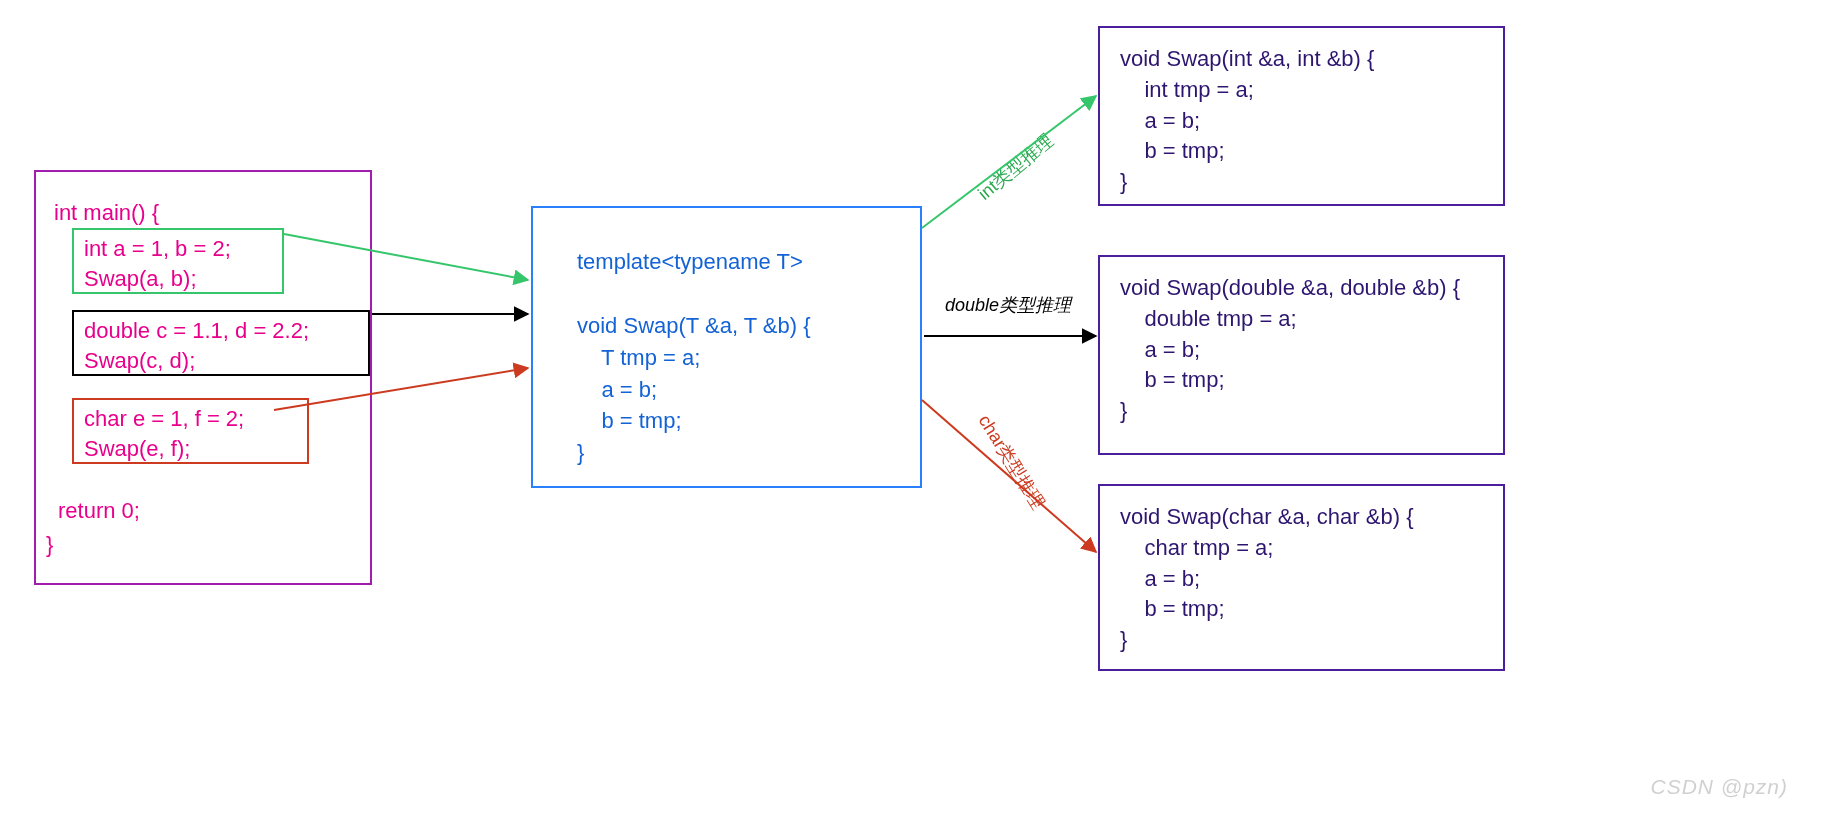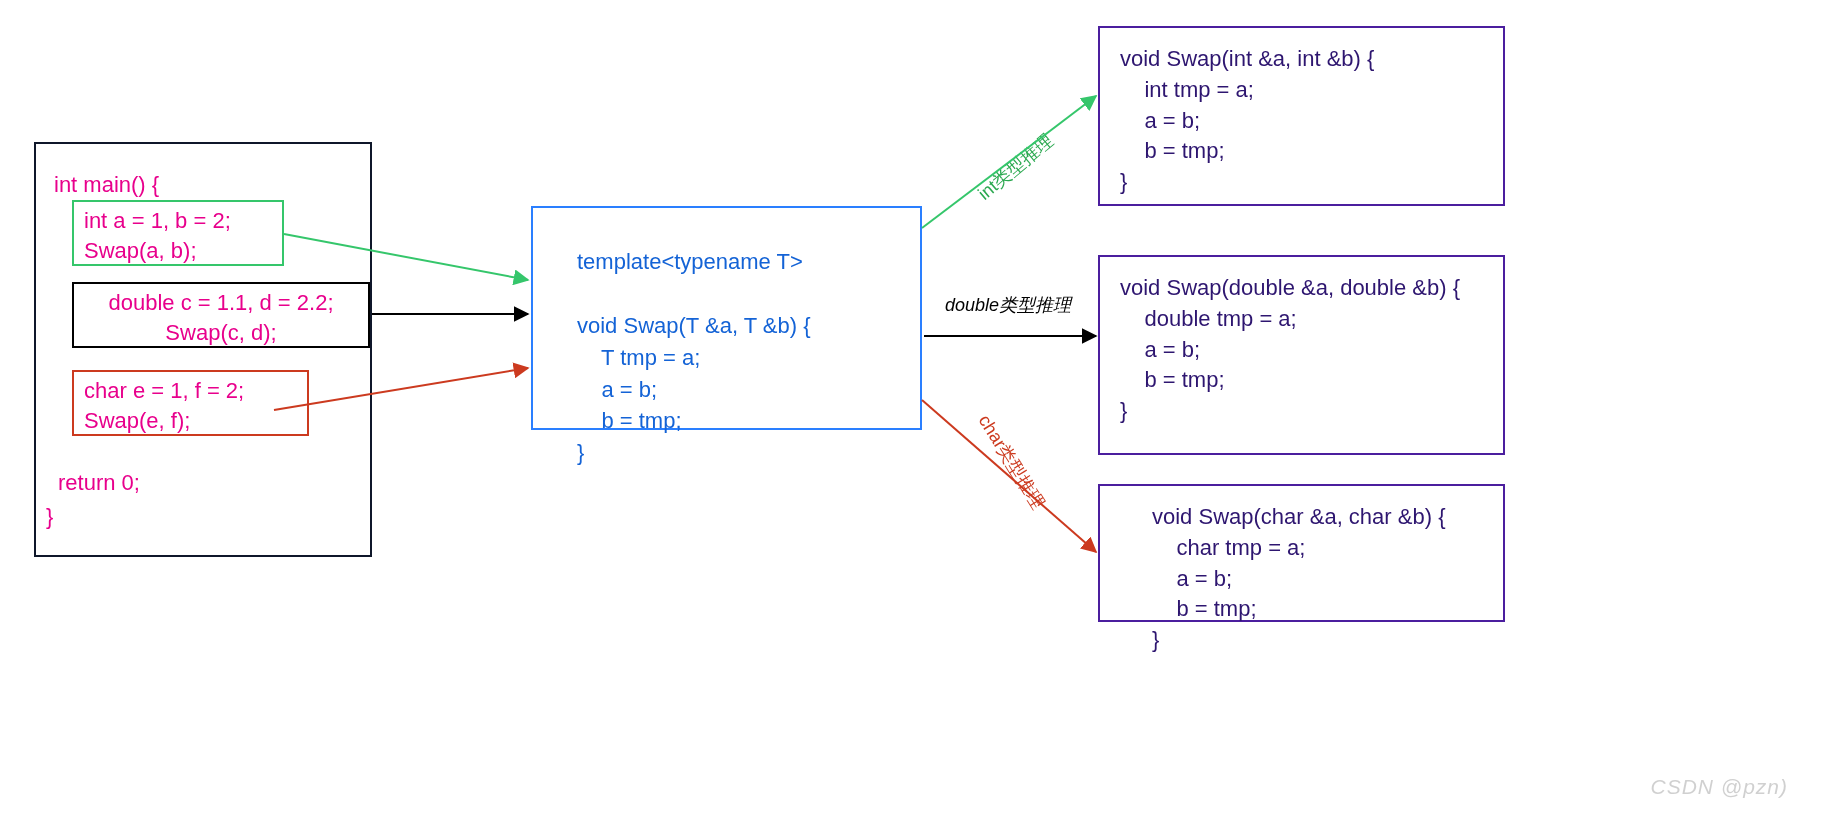--- a/index.html
+++ b/index.html
@@ -1,18 +1,18 @@
 <!DOCTYPE html>
 <html><head>
 <meta charset="utf-8">
 <style>
   html,body{margin:0;padding:0;background:#ffffff;font-family:Arial,Helvetica,sans-serif;}
   #stage{position:relative;width:1828px;height:817px;}
   .box{position:absolute;box-sizing:border-box;}
-  .main-box{border:2px solid #0f172a;}
+  .main-box{border:2px solid #a21caf;margin-top:28px;}
   .tmpl-box{border:2px solid #2a7fff;}
   .inst-box{border:2px solid #4b1e9e;}
   .inner{position:absolute;box-sizing:border-box;padding:4px 10px;font-size:22px;line-height:1.35;color:#e8008c;}
   .inner.green{border:2px solid #35c66b;}
   .inner.black{border:2px solid #000;}
   .inner.red{border:2px solid #cc3a1f;}
   .main-text{position:absolute;font-size:22px;color:#e8008c;white-space:pre;}
   .tmpl-text{position:absolute;font-size:22px;color:#1463d6;white-space:pre;line-height:1.45;}
   .inst-text{font-size:22px;color:#2e1670;white-space:pre;line-height:1.4;padding:16px 20px;}
   .watermark{position:absolute;right:40px;bottom:18px;font-size:21px;color:rgba(120,120,120,0.35);font-style:italic;letter-spacing:1px;}
@@ -28,35 +28,35 @@
 <div id="stage">
 
   <div class="box main-box" style="left:34px;top:142px;width:338px;height:415px;">
     <div class="main-text" style="left:18px;top:28px;">int main() {</div>
 
     <div class="inner green" style="left:36px;top:56px;width:212px;height:66px;">
       <span style="white-space:pre;">int a = 1, b = 2;
 Swap(a, b);</span>
     </div>
 
-    <div class="inner black" style="left:36px;top:138px;width:298px;height:66px;text-align:center;">
+    <div class="inner black" style="left:36px;top:138px;width:298px;height:66px;">
       <span style="white-space:pre;">double c = 1.1, d = 2.2;
 Swap(c, d);</span>
     </div>
 
     <div class="inner red" style="left:36px;top:226px;width:237px;height:66px;">
       <span style="white-space:pre;">char e = 1, f = 2;
 Swap(e, f);</span>
     </div>
 
     <div class="main-text" style="left:22px;top:326px;">return 0;</div>
     <div class="main-text" style="left:10px;top:360px;">}</div>
   </div>
 
-  <div class="box tmpl-box" style="left:531px;top:206px;width:391px;height:224px;">
+  <div class="box tmpl-box" style="left:531px;top:206px;width:391px;height:282px;">
     <div class="tmpl-text" style="left:44px;top:38px;">template&lt;typename T&gt;
 
 void Swap(T &amp;a, T &amp;b) {
     T tmp = a;
     a = b;
     b = tmp;
 }</div>
   </div>
 
   <div class="box inst-box" style="left:1098px;top:26px;width:407px;height:180px;">
@@ -68,21 +68,21 @@
   </div>
 
   <div class="box inst-box" style="left:1098px;top:255px;width:407px;height:200px;">
     <div class="inst-text">void Swap(double &amp;a, double &amp;b) {
     double tmp = a;
     a = b;
     b = tmp;
 }</div>
   </div>
 
-  <div class="box inst-box" style="left:1098px;top:484px;width:407px;height:138px;padding-left:32px;">
+  <div class="box inst-box" style="left:1098px;top:484px;width:407px;height:187px;">
     <div class="inst-text">void Swap(char &amp;a, char &amp;b) {
     char tmp = a;
     a = b;
     b = tmp;
 }</div>
   </div>
 
   <div class="arrow-label lbl-green" style="left:970px;top:155px;transform:rotate(-40deg);">int类型推理</div>
   <div class="arrow-label lbl-black" style="left:945px;top:293px;">double类型推理</div>
   <div class="arrow-label lbl-red" style="left:958px;top:450px;transform:rotate(58deg);">char类型推理</div>

